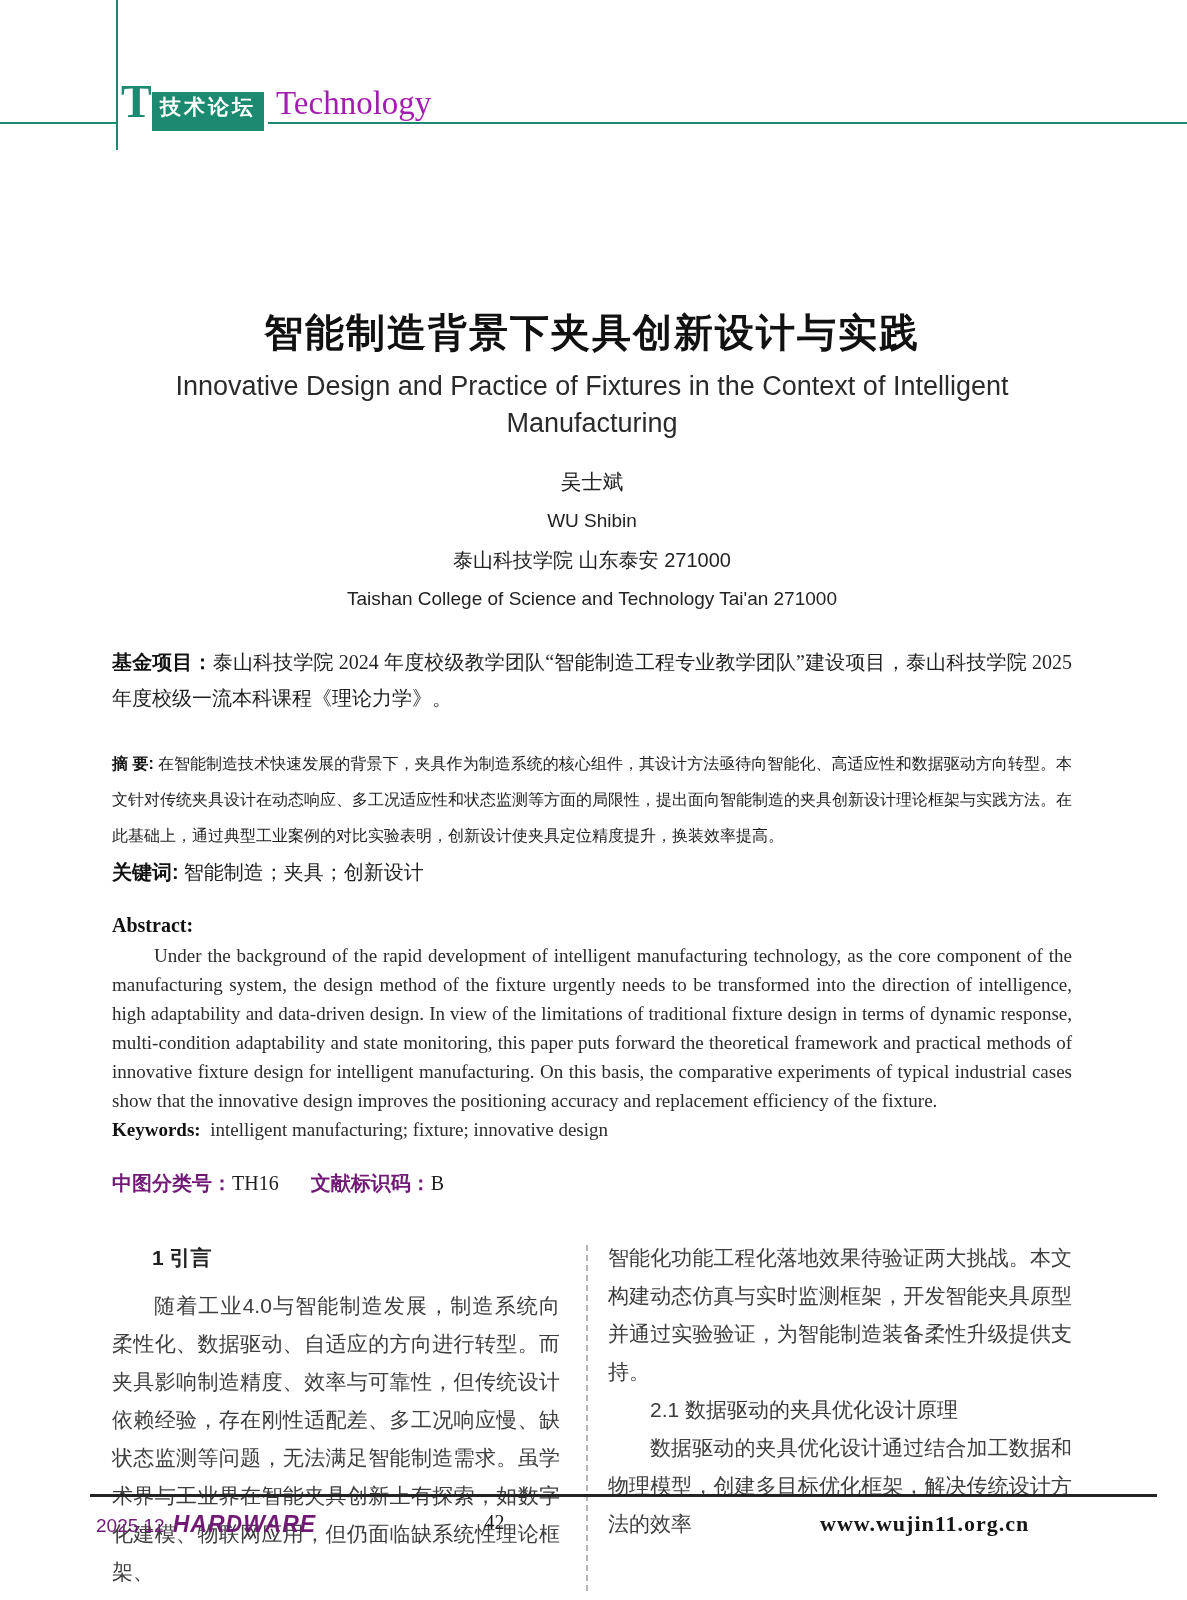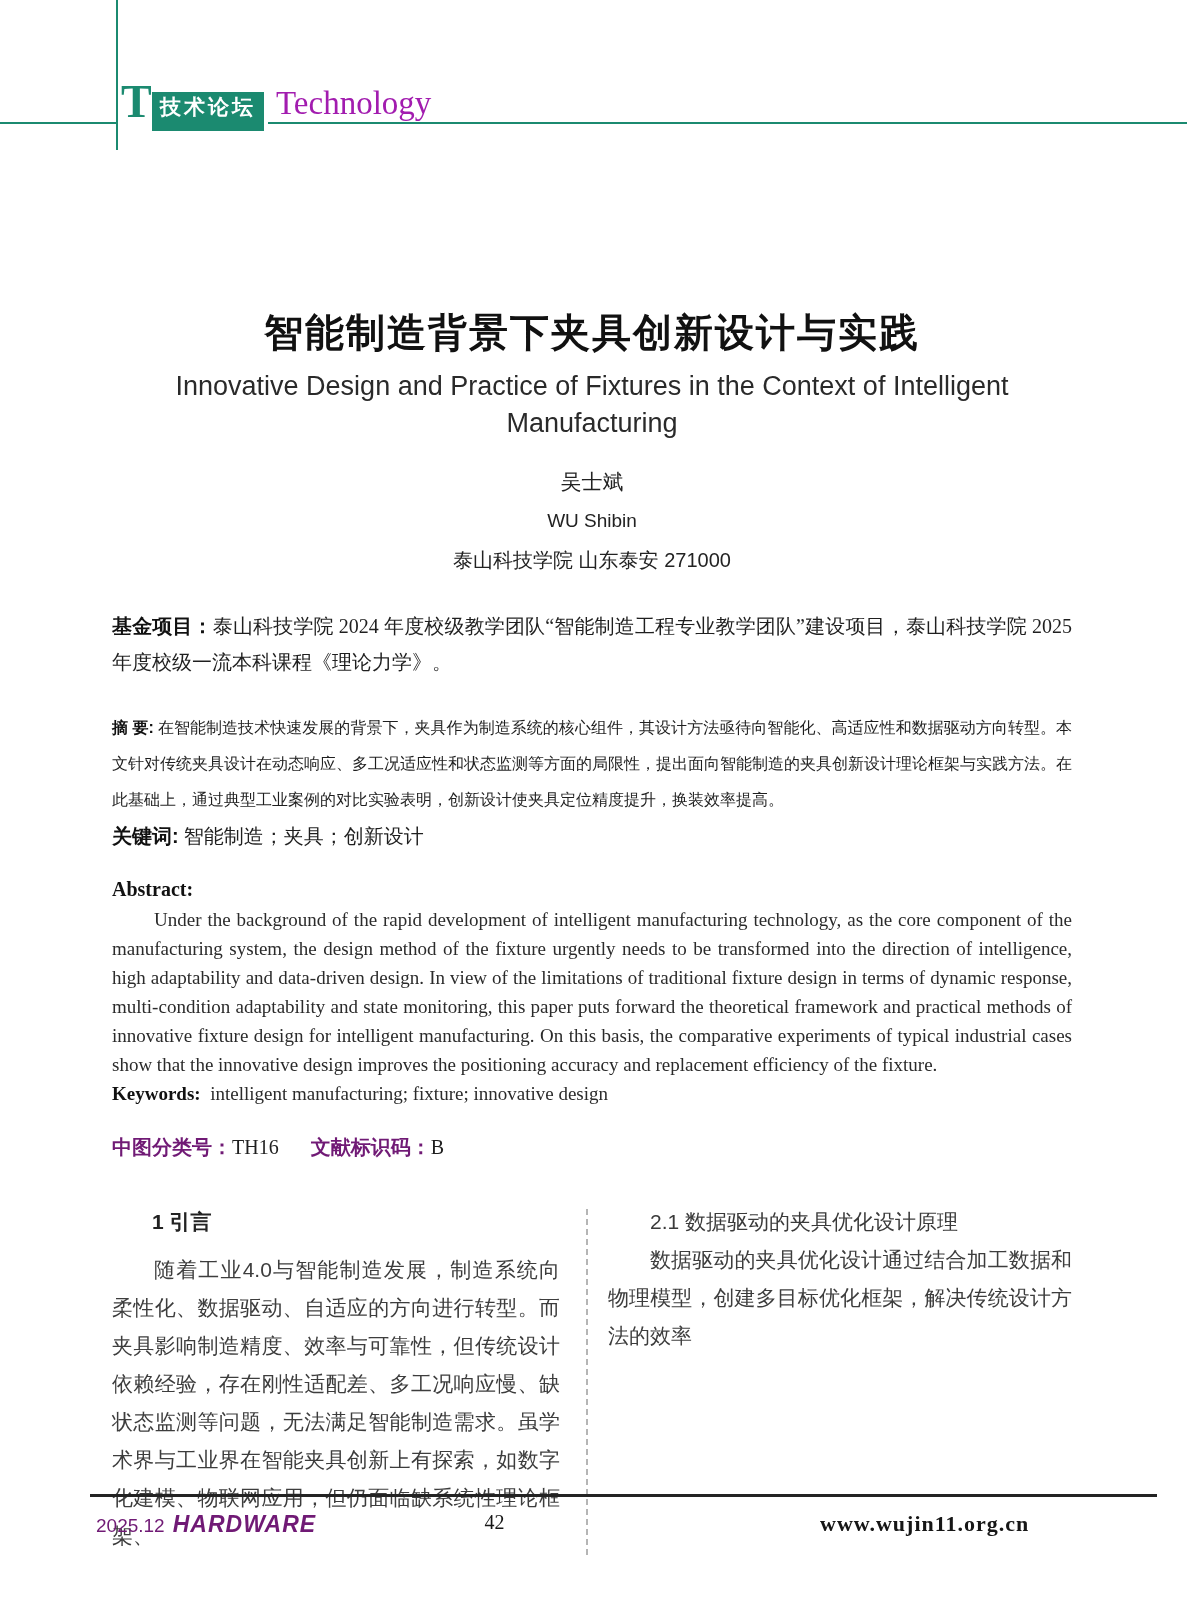--- a/index.html
+++ b/index.html
@@ -125,20 +125,21 @@
   </div>
 
   <div class="content">
 
     <h1 class="title-zh">智能制造背景下夹具创新设计与实践</h1>
     <div class="title-en">Innovative Design and Practice of Fixtures in the Context of Intelligent Manufacturing</div>
 
     <div class="author-zh">吴士斌</div>
     <div class="author-en">WU Shibin</div>
     <div class="affil-zh">泰山科技学院  山东泰安  271000</div>
+    <div class="affil-en">Taishan College of Science and Technology Tai'an 271000</div>
 
     <div class="fund"><span class="lbl">基金项目：</span><span>泰山科技学院 2024 年度校级教学团队“智能制造工程专业教学团队”建设项目，泰山科技学院 2025 年度校级一流本科课程《理论力学》。</span></div>
 
     <div class="abs-zh"><span class="lbl">摘  要:</span> <span>在智能制造技术快速发展的背景下，夹具作为制造系统的核心组件，其设计方法亟待向智能化、高适应性和数据驱动方向转型。本文针对传统夹具设计在动态响应、多工况适应性和状态监测等方面的局限性，提出面向智能制造的夹具创新设计理论框架与实践方法。在此基础上，通过典型工业案例的对比实验表明，创新设计使夹具定位精度提升，换装效率提高。</span></div>
 
     <div class="kw-zh"><span class="lbl">关键词:</span> <span>智能制造；夹具；创新设计</span></div>
 
     <div class="abs-en-label">Abstract:</div>
     <div class="abs-en-text">Under the background of the rapid development of intelligent manufacturing technology, as the core component of the manufacturing system, the design method of the fixture urgently needs to be transformed into the direction of intelligence, high adaptability and data-driven design. In view of the limitations of traditional fixture design in terms of dynamic response, multi-condition adaptability and state monitoring, this paper puts forward the theoretical framework and practical methods of innovative fixture design for intelligent manufacturing. On this basis, the comparative experiments of typical industrial cases show that the innovative design improves the positioning accuracy and replacement efficiency of the fixture.</div>
 
@@ -146,20 +147,21 @@
 
     <div class="clc-line"><span class="lbl">中图分类号：</span><span class="val first">TH16</span><span class="lbl">文献标识码：</span><span class="val">B</span></div>
 
     <div class="columns">
       <div class="col-left">
         <div class="col-heading">1 引言</div>
         <p class="col-para">随着工业4.0与智能制造发展，制造系统向柔性化、数据驱动、自适应的方向进行转型。而夹具影响制造精度、效率与可靠性，但传统设计依赖经验，存在刚性适配差、多工况响应慢、缺状态监测等问题，无法满足智能制造需求。虽学术界与工业界在智能夹具创新上有探索，如数字化建模、物联网应用，但仍面临缺系统性理论框架、</p>
       </div>
       <div class="col-divider"></div>
       <div class="col-right">
+        <p class="col-para no-indent">智能化功能工程化落地效果待验证两大挑战。本文构建动态仿真与实时监测框架，开发智能夹具原型并通过实验验证，为智能制造装备柔性升级提供支持。</p>
         <div class="col-subheading">2.1 数据驱动的夹具优化设计原理</div>
         <p class="col-para">数据驱动的夹具优化设计通过结合加工数据和物理模型，创建多目标优化框架，解决传统设计方法的效率</p>
       </div>
     </div>
 
   </div>
 
   <div class="footer-rule"></div>
   <div class="footer-left"><span>2025.12</span><span class="brand">HARDWARE</span></div>
   <div class="footer-page">42</div>

